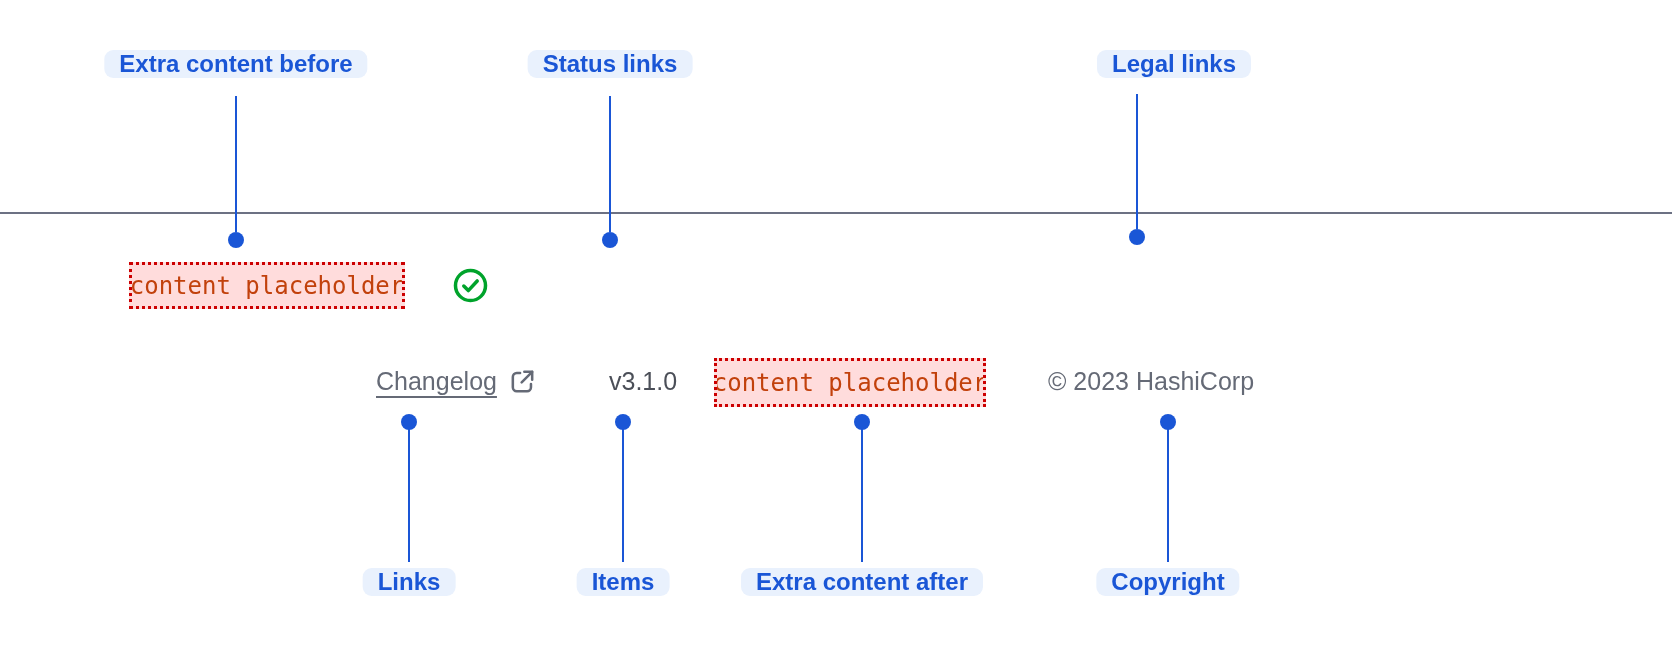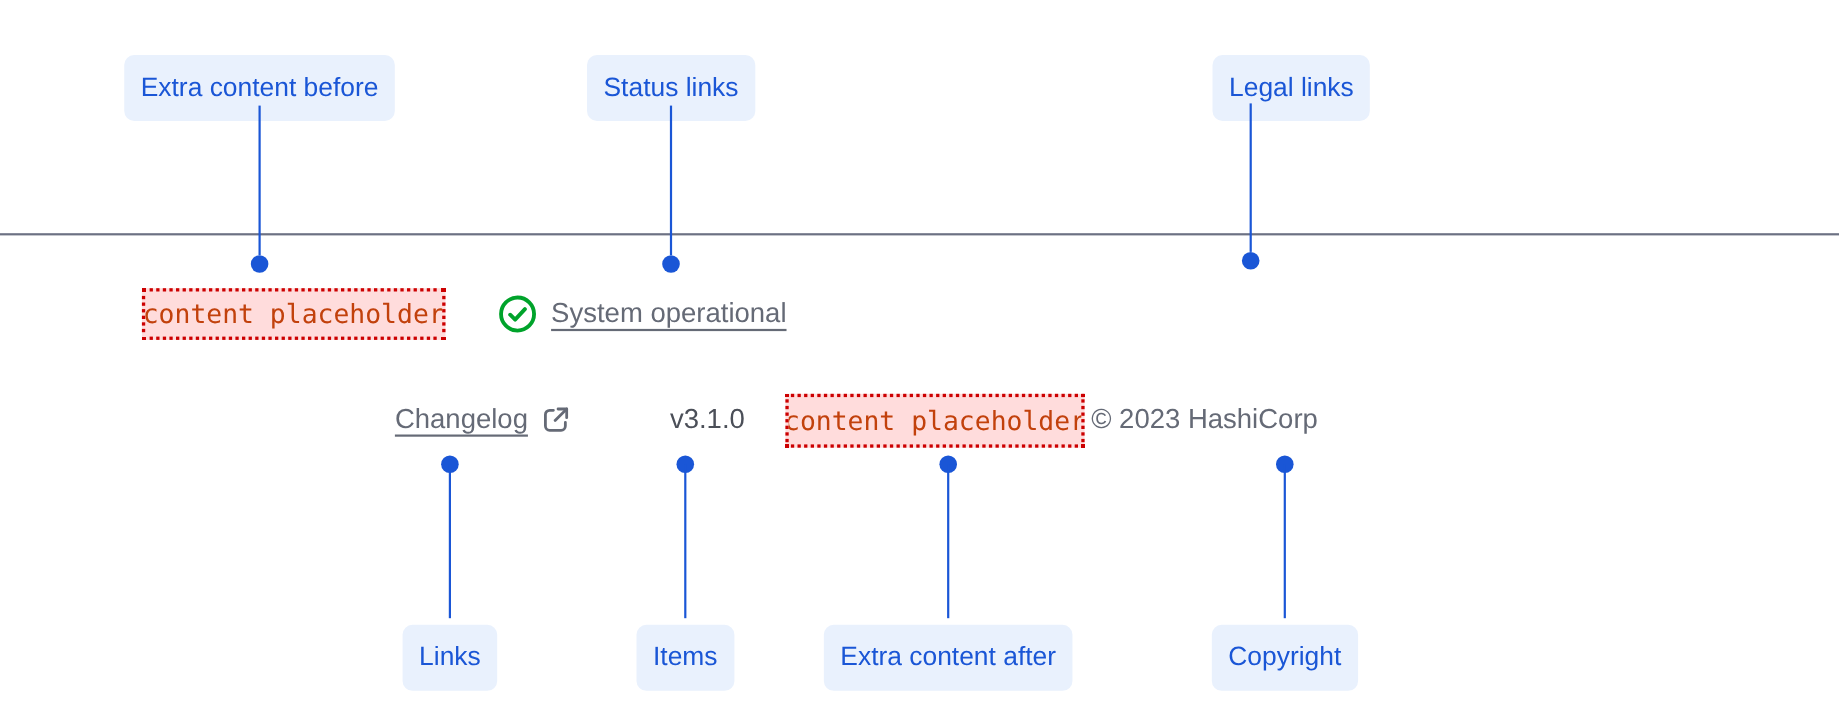--- a/index.html
+++ b/index.html
@@ -31,32 +31,32 @@
     white-space:nowrap;cursor:pointer;
   }
   .gray-text{color:#656a76;font-size:25px;font-weight:500;white-space:nowrap;}
 
   .legal-box{
     position:absolute;left:773px;top:237px;width:792px;height:101px;box-sizing:border-box;
     border:2px dashed #1c56d6;border-radius:2px;
     display:flex;align-items:center;gap:56px;padding-left:20px;
   }
 
-  .links-item{position:absolute;left:359px;top:358px;height:47px;display:flex;align-items:center;gap:11px;}
+  .links-item{position:absolute;left:376px;top:358px;height:47px;display:flex;align-items:center;gap:11px;}
   .version{position:absolute;left:597px;top:358px;height:47px;display:flex;align-items:center;color:#4b4f58;font-size:25px;font-weight:500;margin-left:12px;}
-  .copyright{position:absolute;left:992px;top:358px;height:47px;display:flex;align-items:center;}
+  .copyright{position:absolute;left:1048px;top:358px;height:47px;display:flex;align-items:center;}
 
   .icon{display:flex;align-items:center;}
 
   
   .pill{
     position:absolute;transform:translateX(-50%);
     background:#e9f1fd;color:#1a56d6;border-radius:9px;
-    font-size:24px;font-weight:400;line-height:28px;
-    padding:16px 15px;white-space:nowrap;
+    font-size:24px;font-weight:700;line-height:28px;
+    padding:0 15px;white-space:nowrap;
   }
   .cline{position:absolute;width:2px;background:#1a56d6;}
   .cdot{position:absolute;width:16px;height:16px;border-radius:50%;background:#1a56d6;}
 
   
   .pill-top{top:50px;}
   .line-before{left:235px;top:96px;height:136px;}
   .dot-before{left:228px;top:232px;}
   .line-status{left:609px;top:96px;height:136px;}
   .dot-status{left:602px;top:232px;}
@@ -83,21 +83,20 @@
 
   <div class="placeholder ph-before">content placeholder</div>
 
   <div class="status">
     <span class="icon">
       <svg width="35" height="35" viewBox="0 0 24 24" fill="none" stroke="#00a32b" stroke-width="2.4" stroke-linecap="round" stroke-linejoin="round">
         <circle cx="12" cy="12" r="10.3"></circle>
         <path d="M7.4 12.4l3.1 3.1 6.1-6.6"></path>
       </svg>
     </span>
-    <span class="gray-link">System operational</span>
   </div>
 
 
   <div class="links-item">
     <span class="gray-link">Changelog</span>
     <span class="icon">
       <svg width="29" height="29" viewBox="0 0 24 24" fill="none" stroke="#656a76" stroke-width="2.1" stroke-linecap="round" stroke-linejoin="round">
         <path d="M10 5H7.2A3.2 3.2 0 0 0 4 8.2v8.6A3.2 3.2 0 0 0 7.2 20h8.6a3.2 3.2 0 0 0 3.2-3.2V14"></path>
         <path d="M13.5 4H20v6.5"></path>
         <path d="M20 4l-8.7 8.7"></path>

